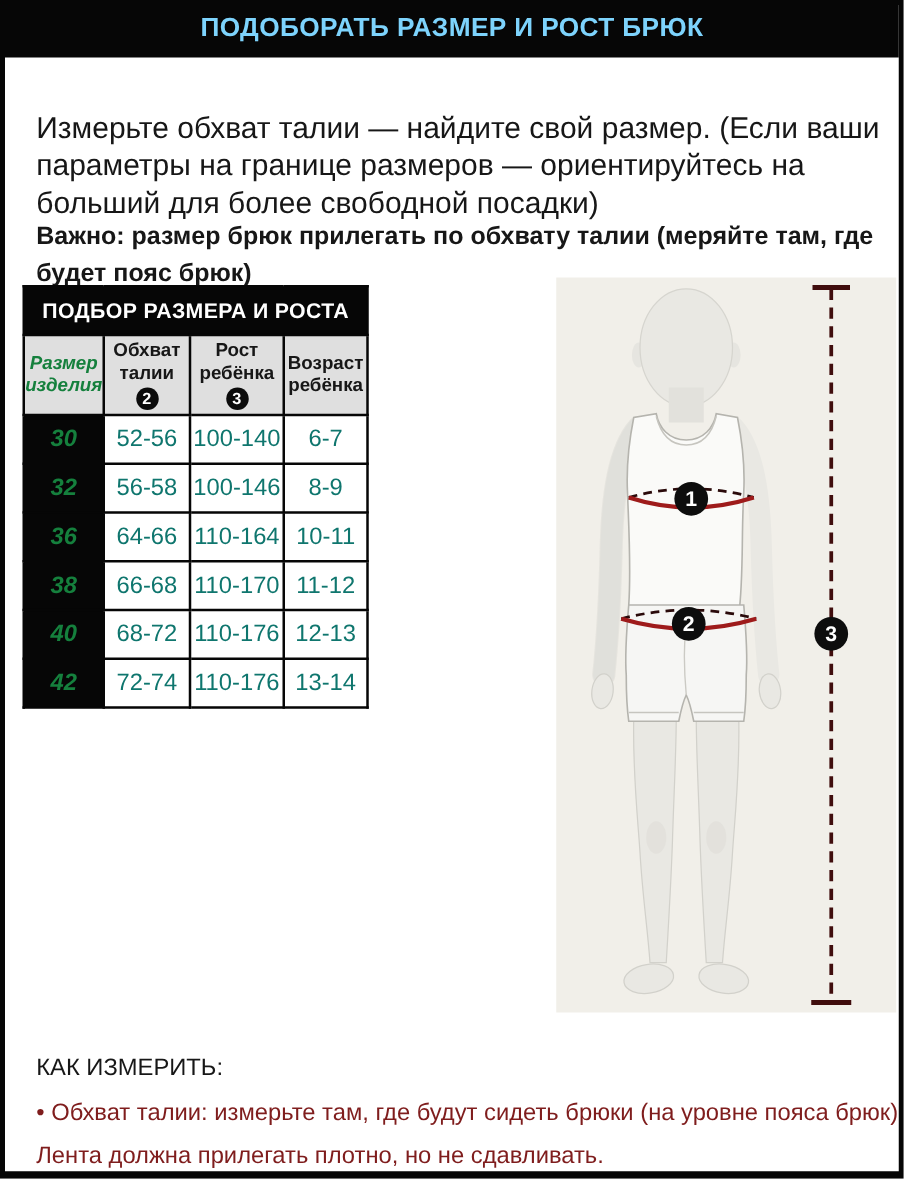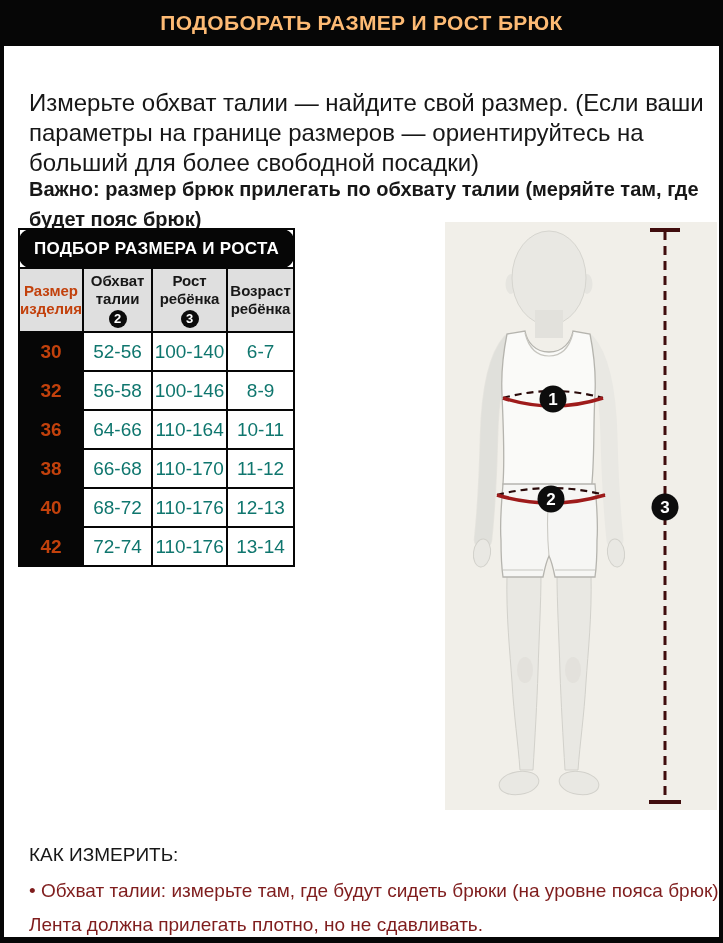--- a/index.html
+++ b/index.html
@@ -8,44 +8,44 @@
     background:#ffffff; border:4px solid #060606; border-bottom-width:6px;
     font-family:"Liberation Sans","DejaVu Sans",sans-serif; color:#171717;
     overflow:hidden;
   }
   
   .topbar {
     position:absolute; top:-4px; left:-4px; right:-4px; height:46px;
     background:#060606; display:flex; align-items:center; justify-content:center;
   }
   .topbar h1 {
-    margin:0; color:#fdba74; font-size:21px; font-weight:bold; letter-spacing:.3px;
+    margin:0; color:#7dd3fc; font-size:21px; font-weight:bold; letter-spacing:.3px;
   }
   
   .intro {
     position:absolute; left:25px; top:60px; width:680px;
     font-size:24px; line-height:30px;
   }
   .important {
     position:absolute; left:25px; top:150px; width:686px;
     font-size:20px; line-height:30px; font-weight:bold;
   }
   
   .size-table {
     position:absolute; left:14px; top:224px; border-collapse:collapse; table-layout:fixed;
   }
   .size-table th, .size-table td {
     border:2px solid #060606; text-align:center; vertical-align:middle; padding:0;
   }
   .size-table .t-title {
     background:#060606; color:#ffffff; font-size:17px; font-weight:bold;
-    height:37px; letter-spacing:.3px;border-radius:12px;
+    height:37px; letter-spacing:.3px;
   }
   .size-table thead .t-head th { height:62px; font-size:15px; font-weight:bold; background:#dfdfdf; }
-  .size-table th.c-size, .size-table td.c-size { background:#060606; color:#c2410c; font-weight:bold; }
+  .size-table th.c-size, .size-table td.c-size { background:#060606; color:#15803d; font-weight:bold;font-style:italic; }
   .size-table thead th.c-size { font-size:15px; line-height:1.25; }
   .size-table tbody td { height:37px; font-size:19px; color:#0f766e; background:#ffffff; }
   .size-table tbody td.c-size { font-size:19px; }
   .hd { display:flex; flex-direction:column; align-items:center; justify-content:center; line-height:1.2; }
   .marker {
     display:inline-flex; width:18px; height:18px; border-radius:50%;
     background:#0b0b0b; color:#ffffff; font-size:13px; font-weight:bold;
     align-items:center; justify-content:center; margin-top:2px;
   }
   

